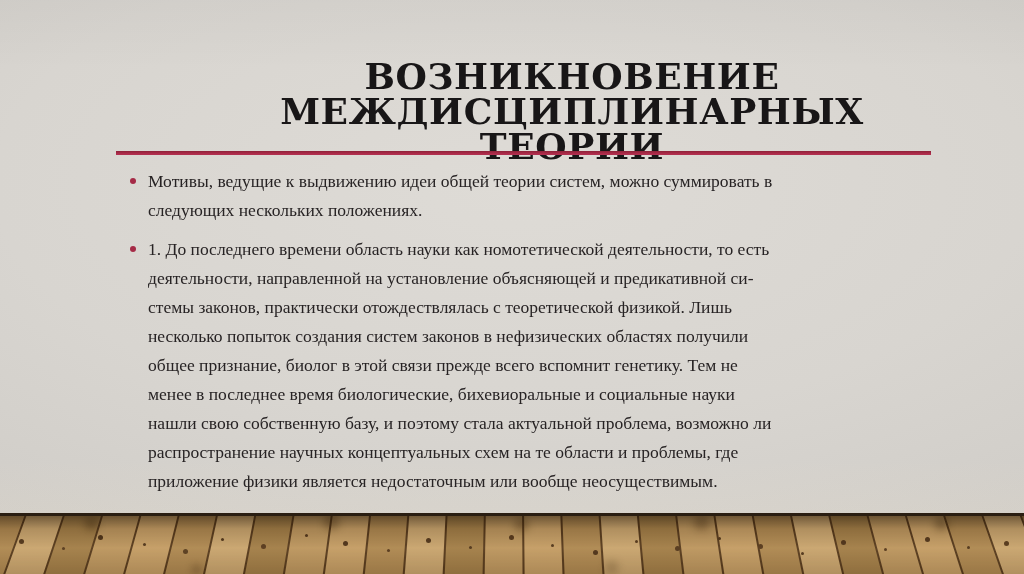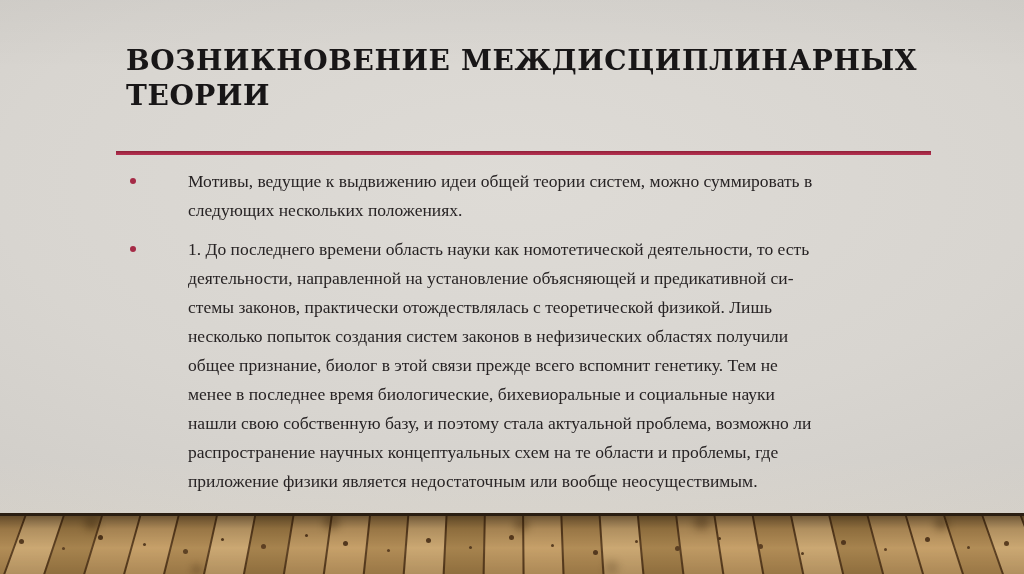--- a/index.html
+++ b/index.html
@@ -10,34 +10,34 @@
   }
 
   .slide {
     position: relative; width: 1024px; height: 574px; overflow: hidden;
     background:
       linear-gradient(180deg, rgba(0,0,0,0.03) 0%, rgba(0,0,0,0) 12%, rgba(0,0,0,0) 80%, rgba(240,228,205,0.25) 98%),
       radial-gradient(120% 100% at 50% 32%, #dedbd6 0%, #d8d5d0 42%, #cfccc7 75%, #c7c4bf 100%);
   }
 
   .title {
-    position: absolute; left: 126px; top: 43px; margin: 0; width: 860px;
+    position: absolute; left: 126px; top: 43px; margin: 16px; width: 860px;
     font-family: "DejaVu Serif", "Liberation Serif", serif;
-    font-weight: 700; font-size: 28px; line-height: 35px; letter-spacing: 0.6px;
-    color: #181617; white-space: pre-line; text-transform: uppercase;
+    font-weight: 700; font-size: 36px; line-height: 35px; letter-spacing: 0.6px;
+    color: #181617; white-space: pre-line; text-transform: uppercase; text-align: center;
   }
 
   .title-rule {
     position: absolute; left: 116px; top: 151px; width: 815px; height: 4px;
     background: linear-gradient(180deg, #8e2139 0%, #a92a47 55%, #b33152 100%);
   }
 
   .bullets { position: absolute; left: 130px; top: 167px; width: 800px; }
 
-  .bullet { display: flex; align-items: flex-start; margin: 0 0 10px 0; gap: 40px; }
+  .bullet { display: flex; align-items: flex-start; margin: 0 0 10px 0; }
 
   .bullet-dot {
     flex: 0 0 auto; width: 6px; height: 6px; border-radius: 50%;
     background: #a52a46; margin: 11px 12px 0 0;
   }
 
   .bullet-text {
     margin: 0; font-size: 17.5px; line-height: 29px; color: #272324;
     white-space: pre-line;
   }

